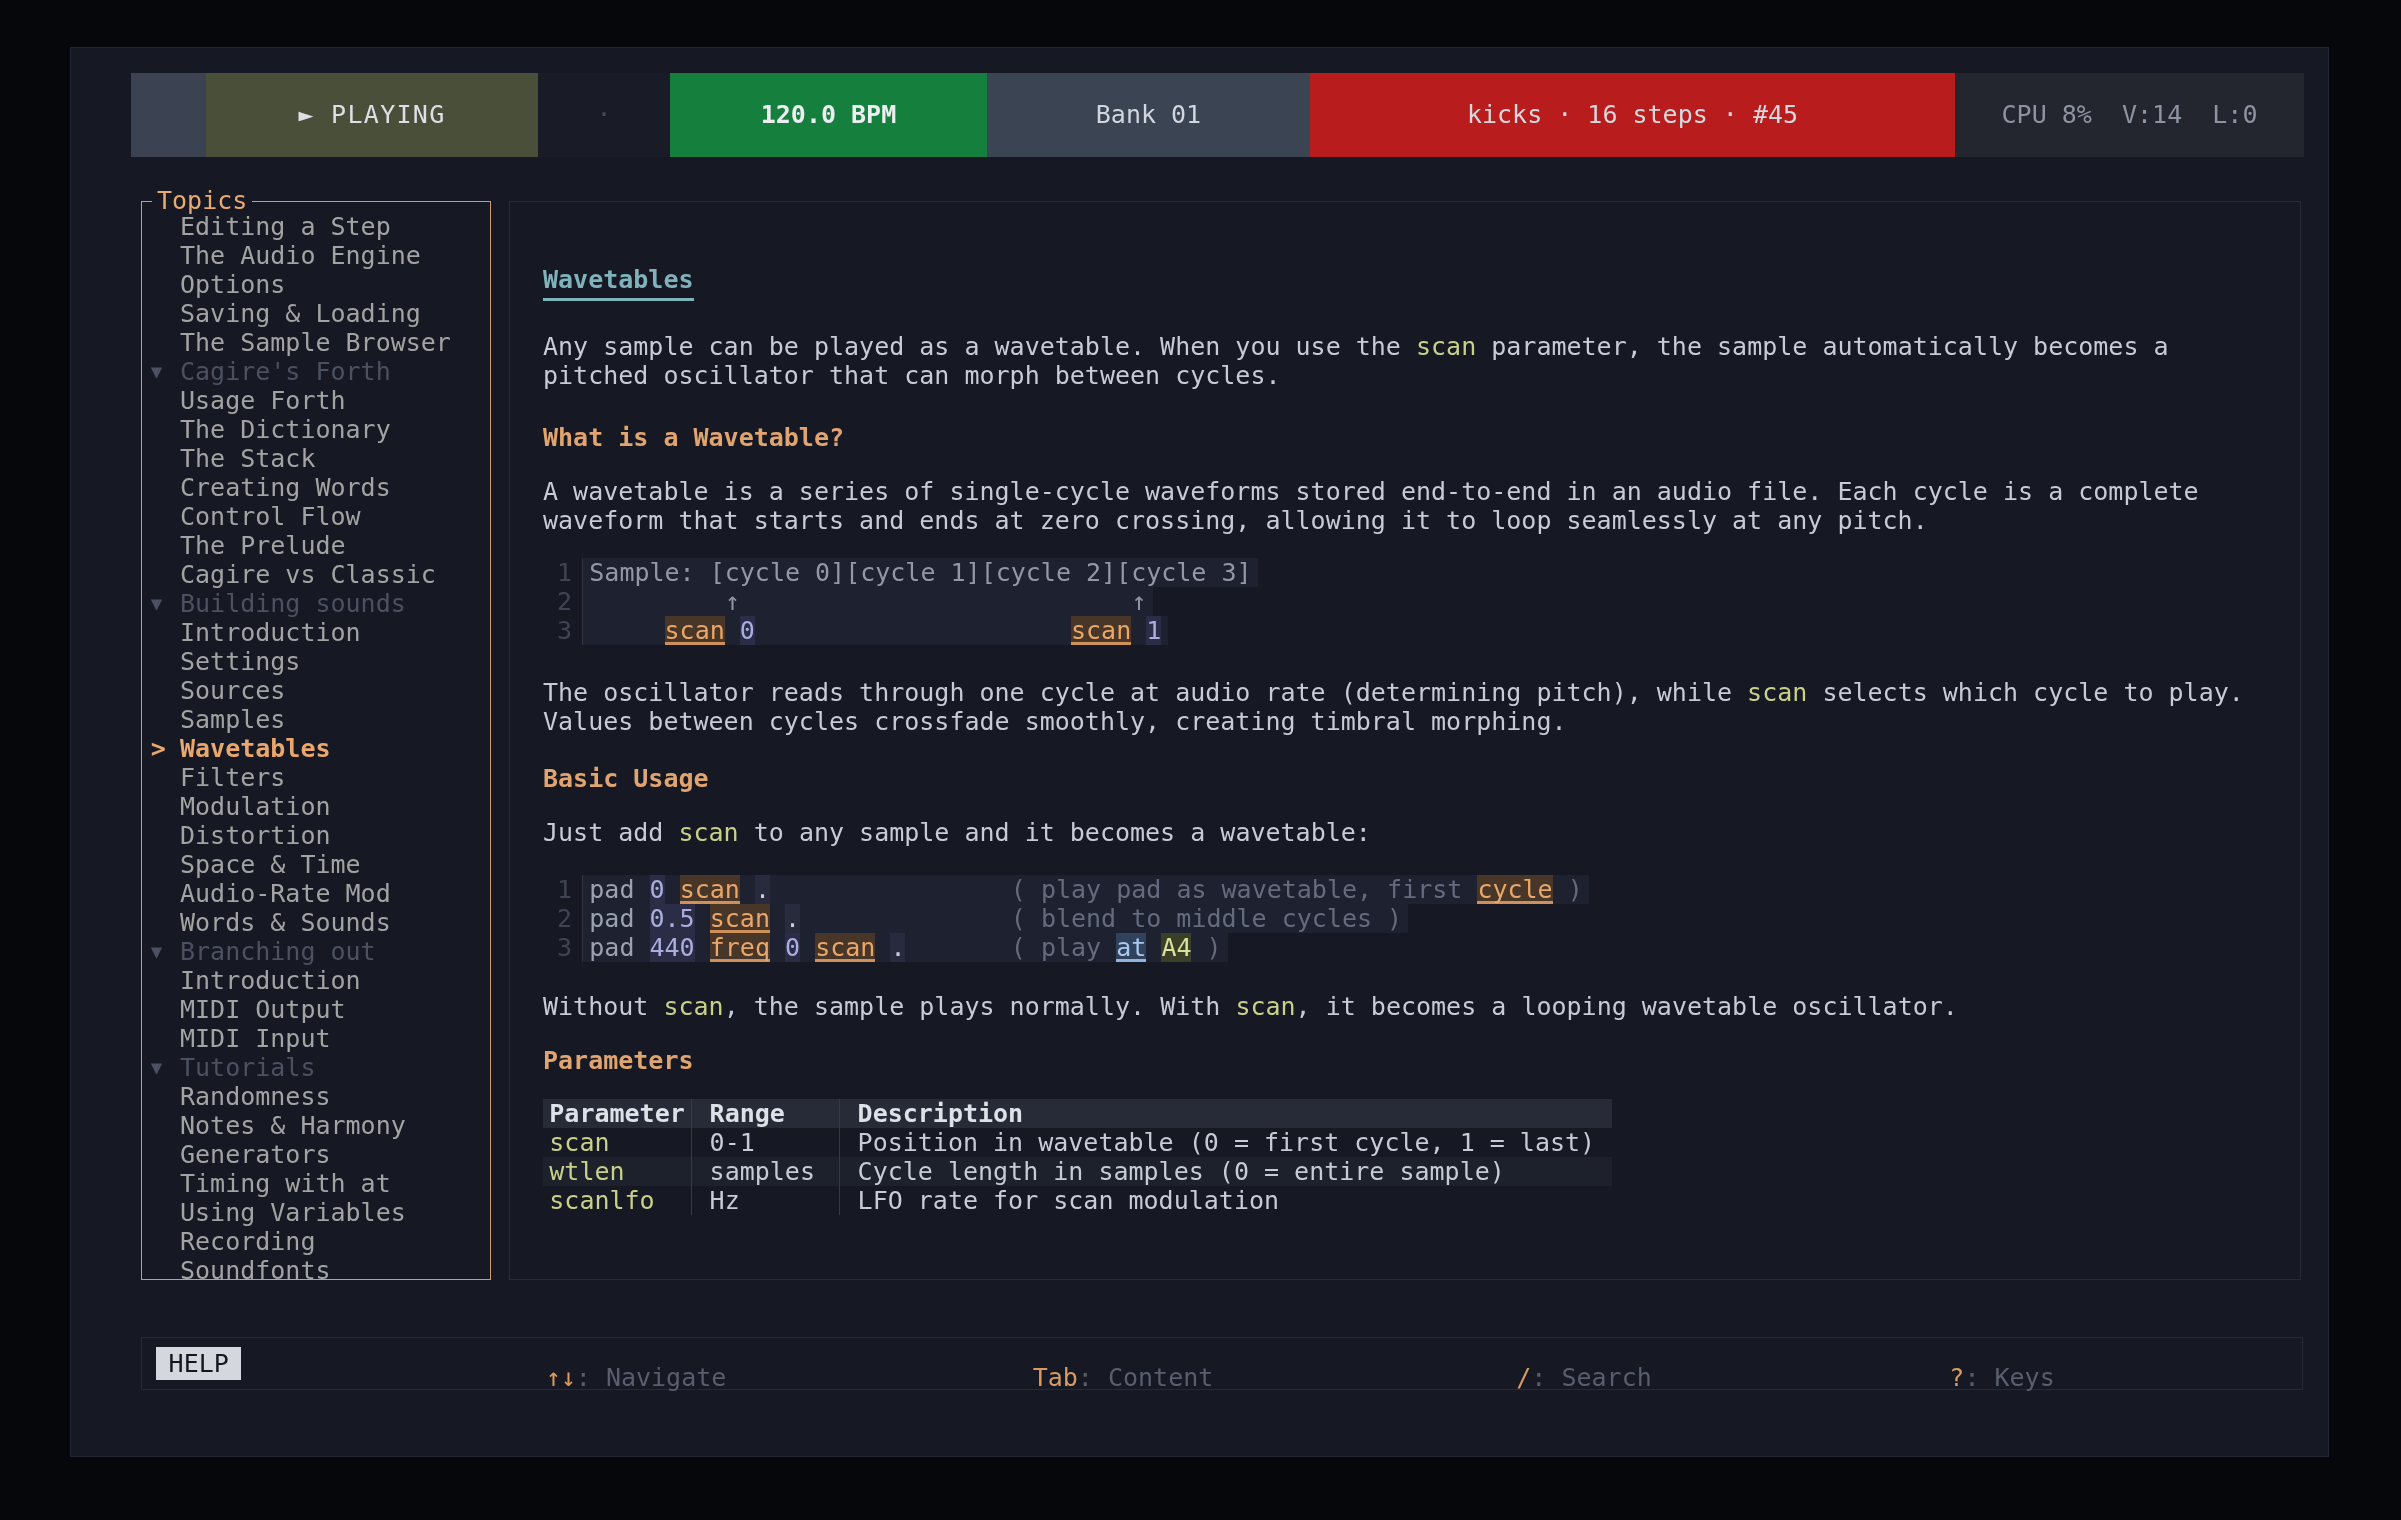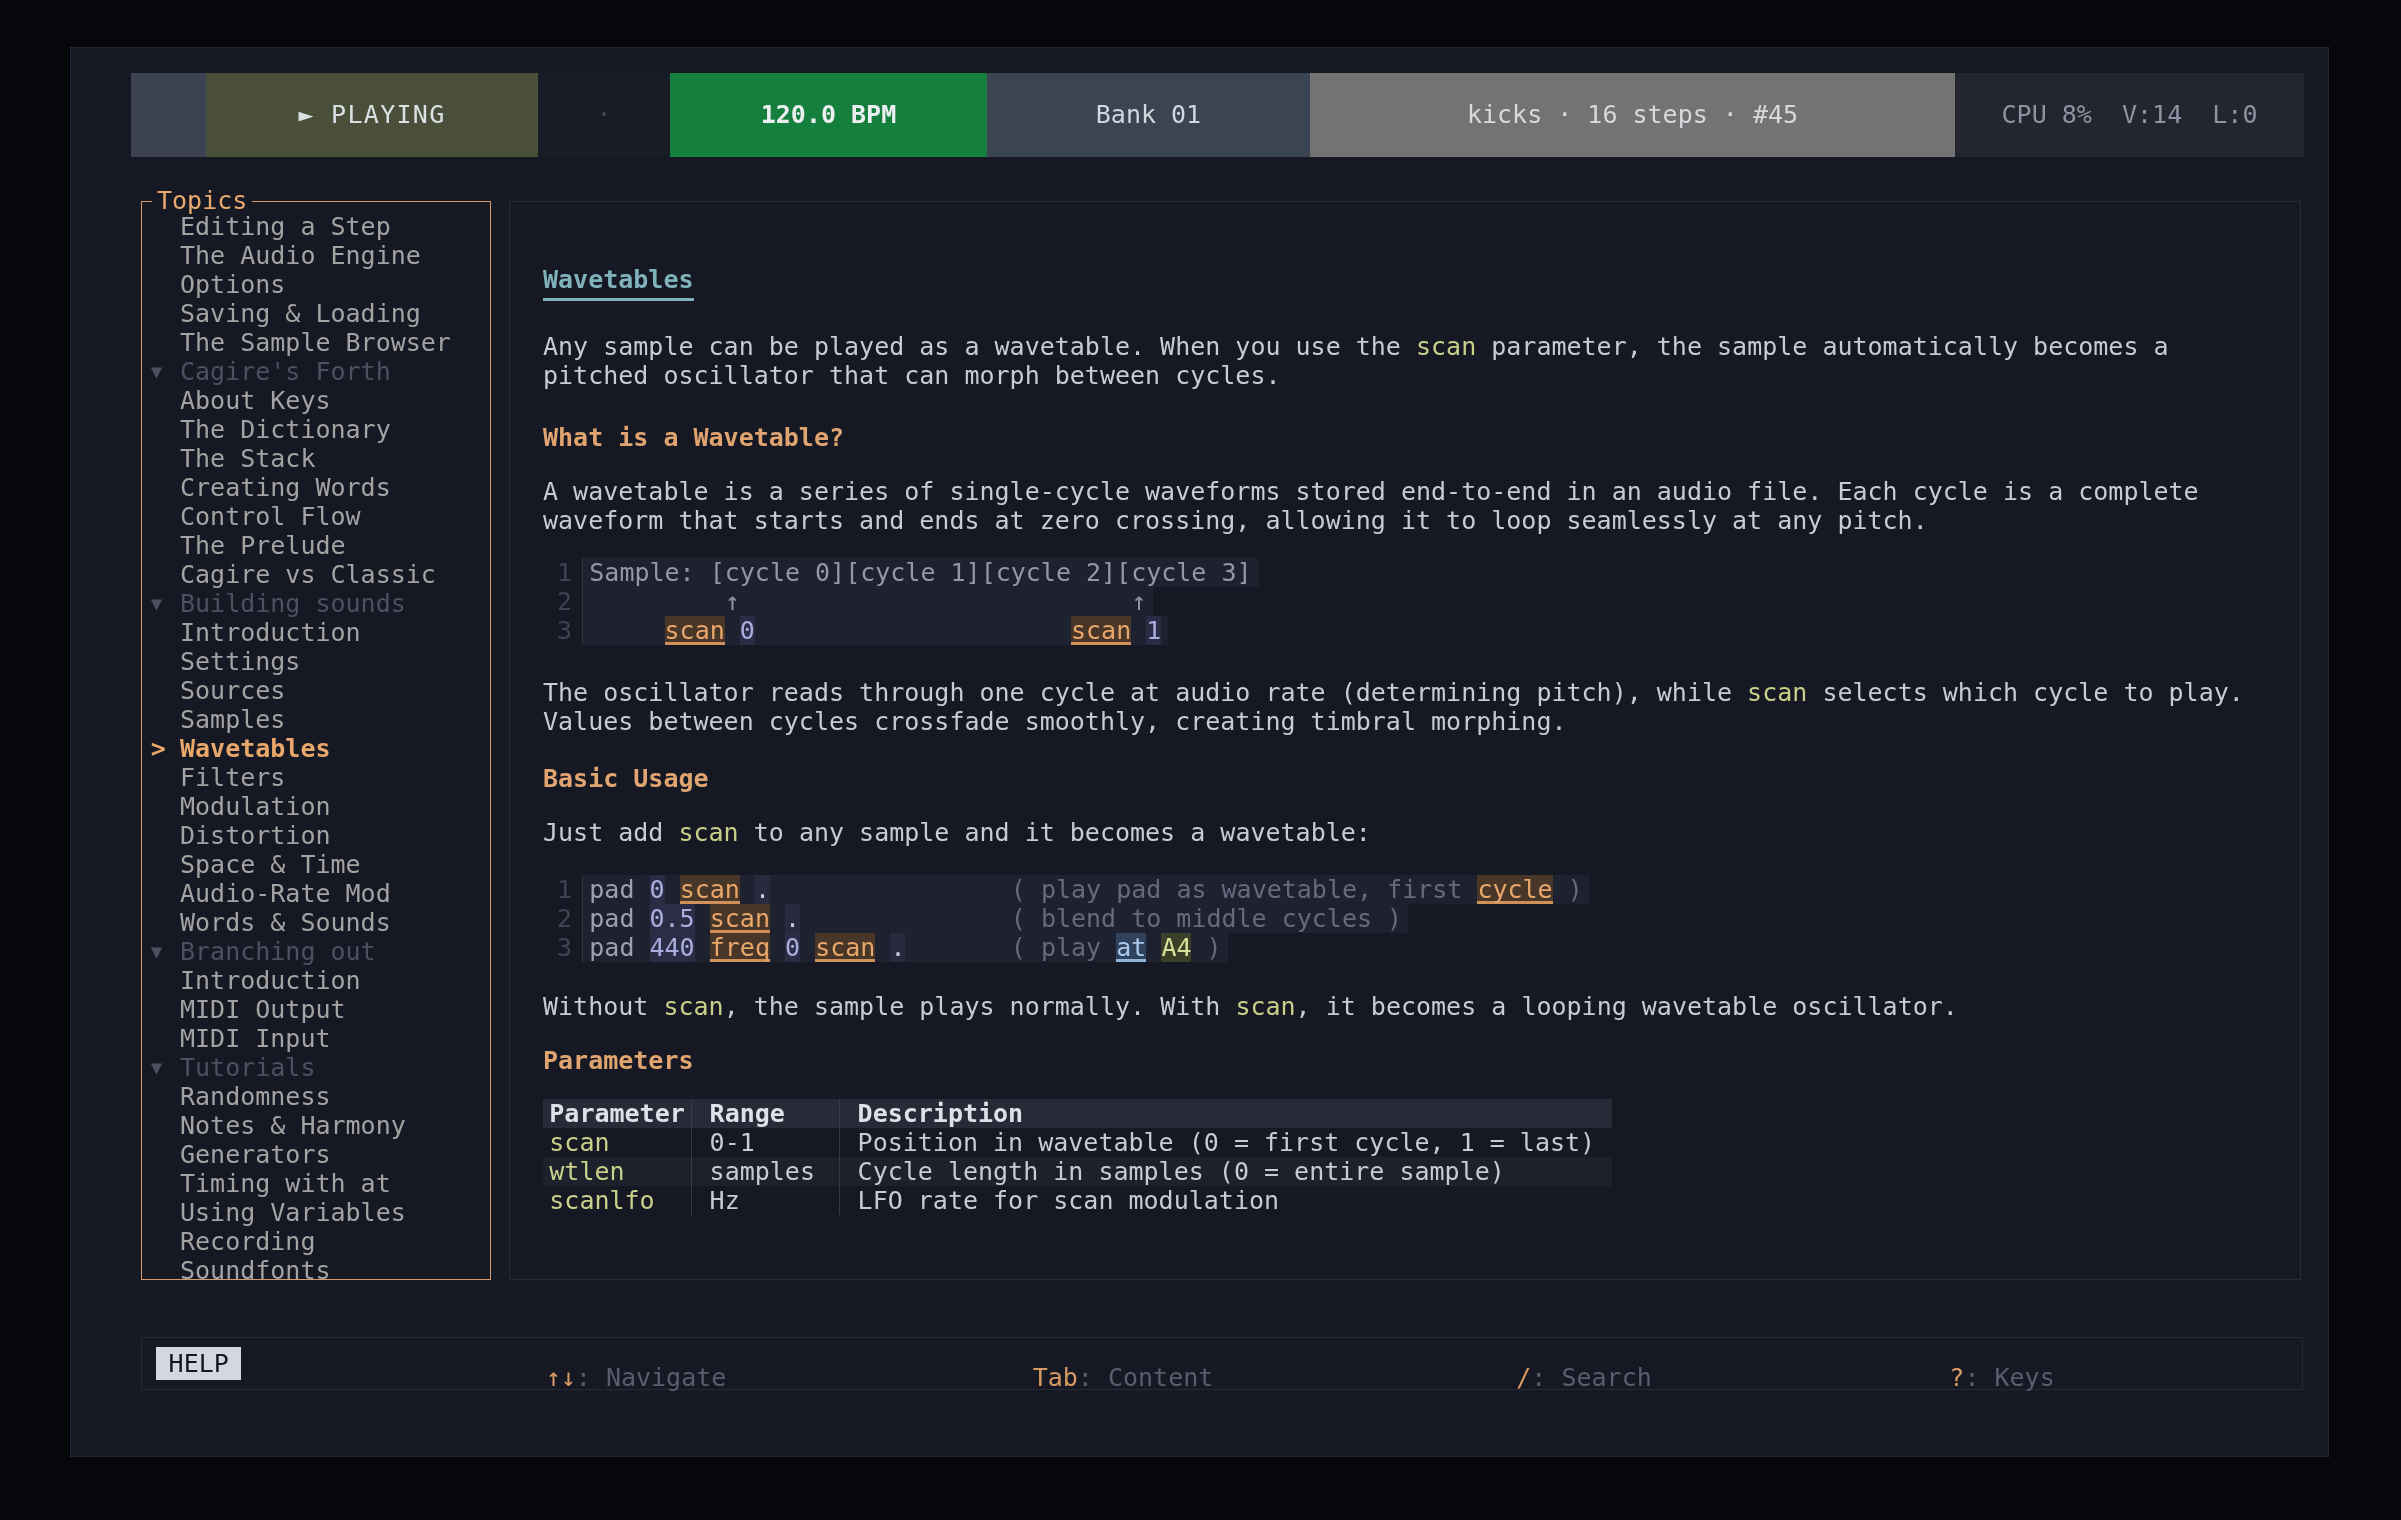--- a/index.html
+++ b/index.html
@@ -18,21 +18,21 @@
   .topbar {
     position:absolute; left:60px; top:24.5px; right:24px; height:84px;
     display:flex; align-items:stretch; background:#171a24;
   }
   .seg { display:flex; align-items:center; justify-content:center; white-space:pre; }
   .seg-strip   { width:75px;  background:#3b4352; }
   .seg-playing { width:332px;  background:#4a4f3a; color:#dce0e5; letter-spacing:1.3px; }
   .seg-gap     { width:132px;  background:#191c26; color:#454b5a; }
   .seg-bpm     { width:317px;  background:#15803d; color:#eceef2; font-weight:bold; }
   .seg-bank    { width:323px;  background:#3b4453; color:#d2d7df; }
-  .seg-pattern { width:645px; background:#737373; color:#d6dade; }
+  .seg-pattern { width:645px; background:#b91c1c; color:#d6dade; }
   .seg-cpu     { flex:1;       background:#23262f; color:#8d93a2; }
   
   .sidebar {
     position:absolute; left:70px; top:153px; width:350px; height:1079px;
     border:1.9px solid #d49a6e;
   }
   .sb-title {
     position:absolute; top:-16.3px; left:10px; padding:0 5px;
     background:#161923; color:#e9a970;
   }
@@ -125,21 +125,21 @@
 
     <div class="sidebar">
       <span class="sb-title">Topics</span>
       <div class="sb-list">
           <div class="sb-item item"><span class="mk"></span><span class="lbl">Editing a Step</span></div>
           <div class="sb-item item"><span class="mk"></span><span class="lbl">The Audio Engine</span></div>
           <div class="sb-item item"><span class="mk"></span><span class="lbl">Options</span></div>
           <div class="sb-item item"><span class="mk"></span><span class="lbl">Saving &amp; Loading</span></div>
           <div class="sb-item item"><span class="mk"></span><span class="lbl">The Sample Browser</span></div>
           <div class="sb-item section"><span class="mk">▼</span><span class="lbl">Cagire's Forth</span></div>
-          <div class="sb-item item"><span class="mk"></span><span class="lbl">About Keys</span></div>
+          <div class="sb-item item"><span class="mk"></span><span class="lbl">Usage Forth</span></div>
           <div class="sb-item item"><span class="mk"></span><span class="lbl">The Dictionary</span></div>
           <div class="sb-item item"><span class="mk"></span><span class="lbl">The Stack</span></div>
           <div class="sb-item item"><span class="mk"></span><span class="lbl">Creating Words</span></div>
           <div class="sb-item item"><span class="mk"></span><span class="lbl">Control Flow</span></div>
           <div class="sb-item item"><span class="mk"></span><span class="lbl">The Prelude</span></div>
           <div class="sb-item item"><span class="mk"></span><span class="lbl">Cagire vs Classic</span></div>
           <div class="sb-item section"><span class="mk">▼</span><span class="lbl">Building sounds</span></div>
           <div class="sb-item item"><span class="mk"></span><span class="lbl">Introduction</span></div>
           <div class="sb-item item"><span class="mk"></span><span class="lbl">Settings</span></div>
           <div class="sb-item item"><span class="mk"></span><span class="lbl">Sources</span></div>

